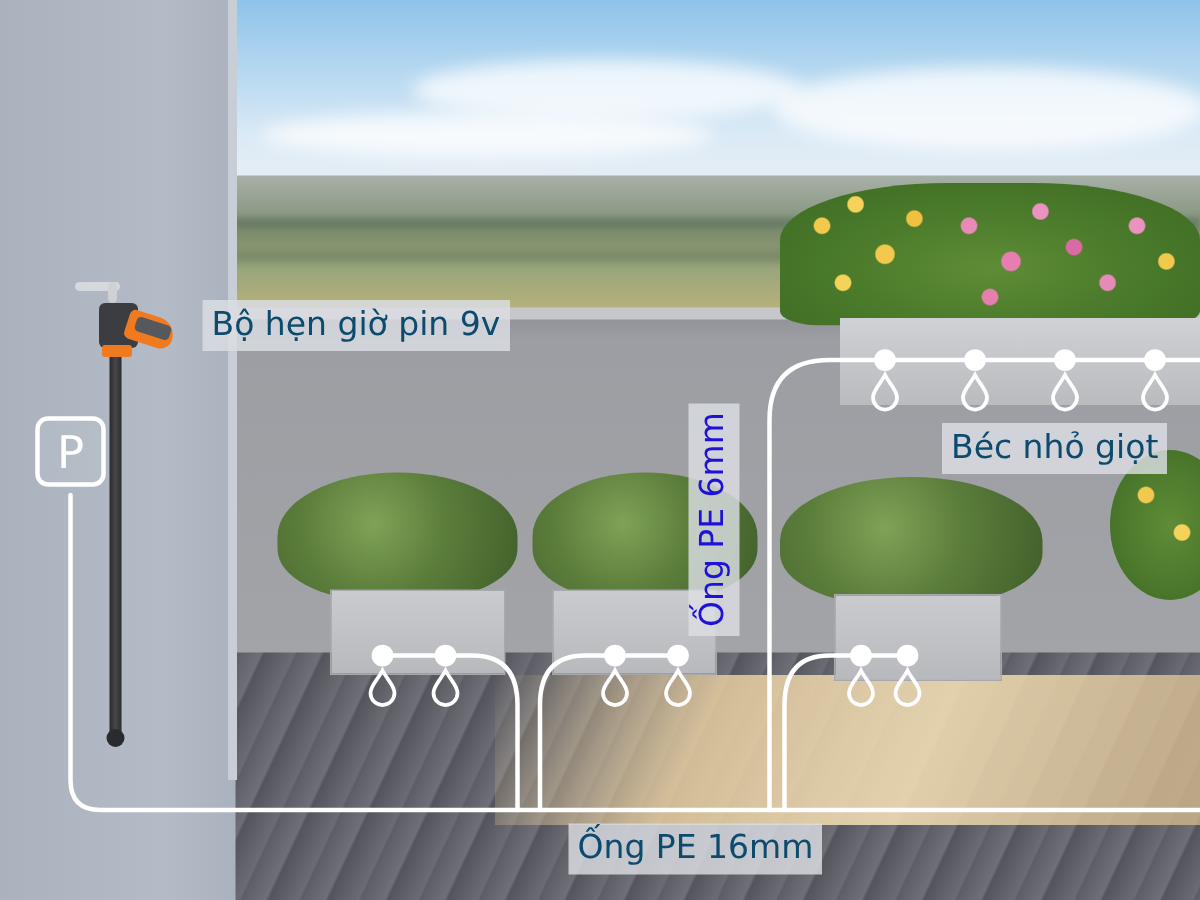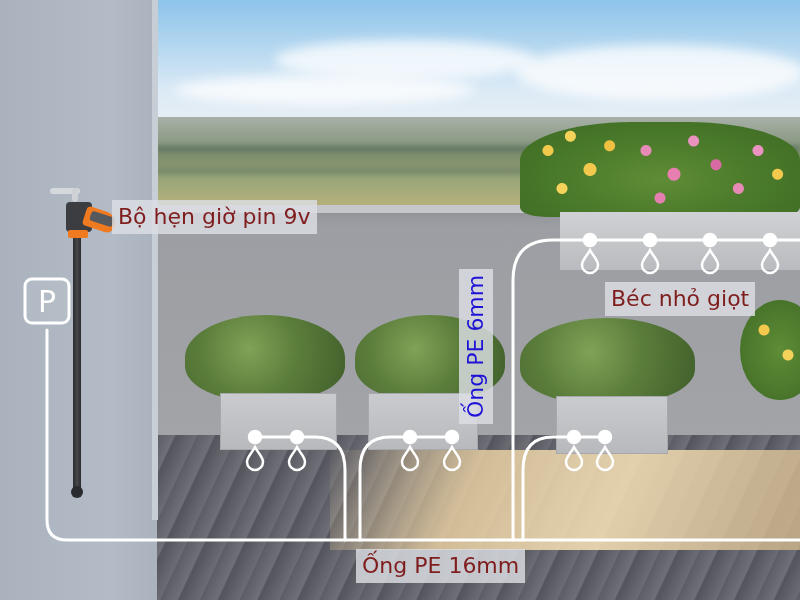--- a/index.html
+++ b/index.html
@@ -39,21 +39,21 @@
     background:radial-gradient(circle at 30% 30%,#f2c94c 0 5px,transparent 6px),radial-gradient(circle at 60% 55%,#f5d35a 0 5px,transparent 6px),radial-gradient(ellipse,#5f8c36,#3d6a24);}
   .faucet{position:absolute;left:50px;top:188px;width:30px;height:6px;background:#d6d9dc;border-radius:3px;}
   .faucet-spout{position:absolute;left:72px;top:188px;width:6px;height:14px;background:#cfd2d5;border-radius:3px;}
   .timer-body{position:absolute;left:66px;top:202px;width:26px;height:30px;background:#3b3d41;border-radius:4px;}
   .timer-orange{position:absolute;left:84px;top:210px;width:32px;height:20px;background:#f07a1f;border-radius:4px 12px 8px 4px;transform:rotate(18deg);}
   .timer-dial{position:absolute;left:90px;top:214px;width:24px;height:10px;background:#55585c;border-radius:3px;transform:rotate(18deg);}
   .timer-ring{position:absolute;left:68px;top:230px;width:20px;height:8px;background:#f07a1f;border-radius:2px;}
   .timer-pipe{position:absolute;left:73px;top:238px;width:8px;height:258px;background:linear-gradient(90deg,#2a2b2e,#45474b,#2a2b2e);}
   .timer-foot{position:absolute;left:71px;top:486px;width:12px;height:12px;background:#2a2b2e;border-radius:50%;}
   .overlay{position:absolute;left:0;top:0;}
-  .label{position:absolute;background:rgba(220,222,228,.82);color:#7f1d1d;font-family:"DejaVu Sans","Liberation Sans",sans-serif;font-size:22px;line-height:30px;padding:2px 6px;white-space:nowrap;}
+  .label{position:absolute;background:rgba(220,222,228,.82);color:#0c4a6e;font-family:"DejaVu Sans","Liberation Sans",sans-serif;font-size:22px;line-height:30px;padding:2px 6px;white-space:nowrap;margin-left:23px;}
   .label-vert{position:absolute;background:rgba(220,222,228,.82);color:#1d12d6;font-family:"DejaVu Sans","Liberation Sans",sans-serif;font-size:22px;line-height:30px;padding:2px 6px;white-space:nowrap;transform-origin:left top;transform:rotate(-90deg);}
 </style>
 </head>
 <body>
 
 <div class="scene">
   <div class="sky">
     <div class="cloud" style="left:120px;top:40px;width:260px;height:40px;"></div>
     <div class="cloud" style="left:360px;top:45px;width:290px;height:55px;"></div>
     <div class="cloud" style="left:20px;top:75px;width:300px;height:30px;"></div>

